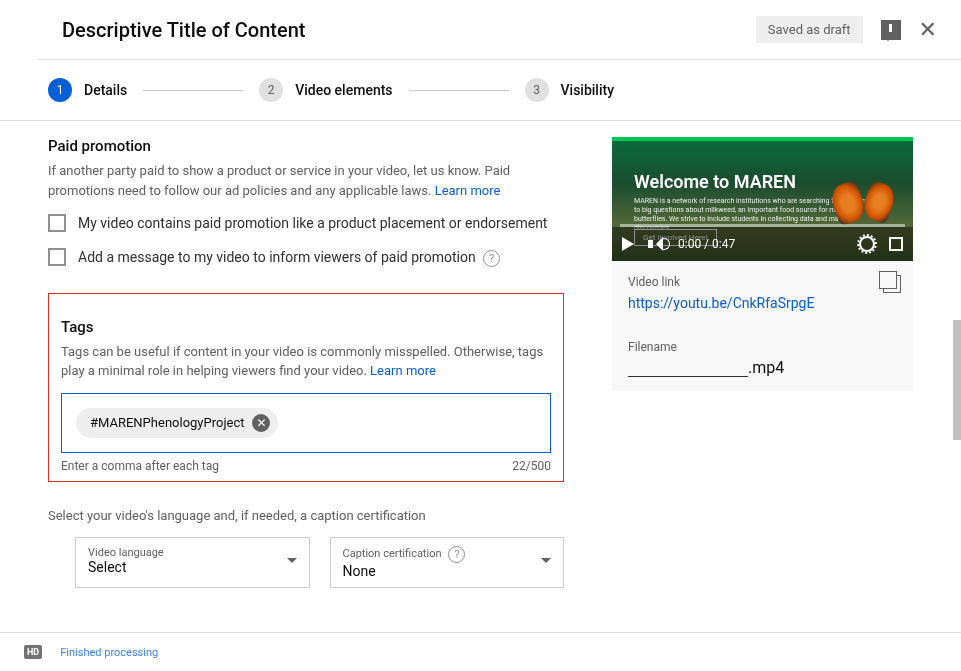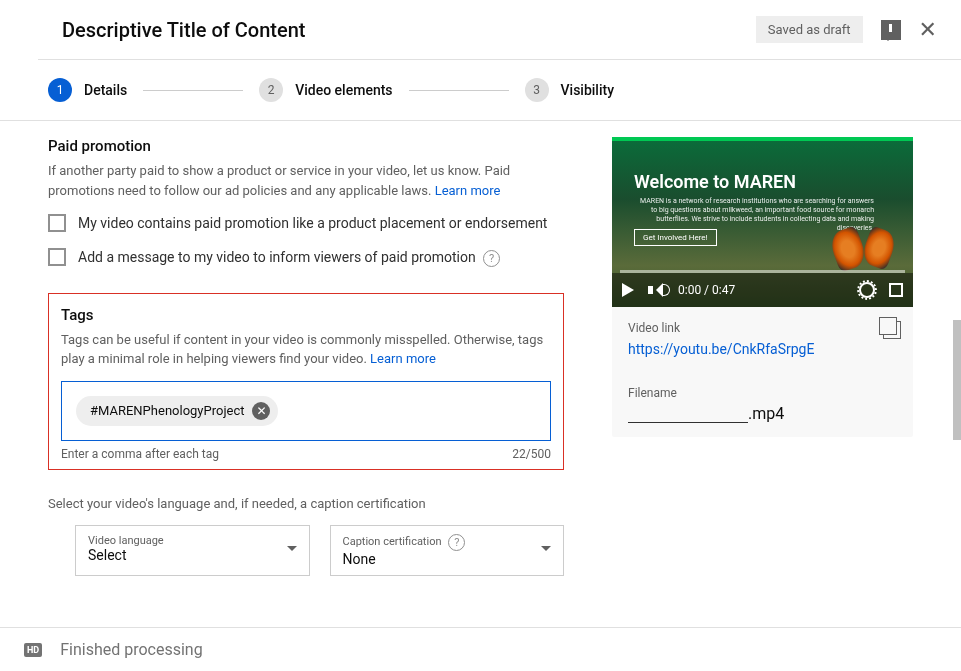--- a/index.html
+++ b/index.html
@@ -30,34 +30,34 @@
 .section-title { font-size: 15px; font-weight: 500; margin-bottom: 6px; }
 .section-desc { font-size: 13px; color: #606060; line-height: 1.5; }
 .learn-more { color: #065fd4; text-decoration: none; }
 
 .checkbox-row { display: flex; align-items: flex-start; margin-top: 12px; gap: 12px; }
 .checkbox { width: 18px; height: 18px; border: 2px solid #909090; flex-shrink: 0; margin-top: 2px; }
 .checkbox-label { font-size: 14px; color: #303030; line-height: 1.6; }
 .help-icon { display: inline-flex; width: 17px; height: 17px; border: 1.5px solid #909090; border-radius: 50%; align-items: center; justify-content: center; font-size: 11px; color: #909090; margin-left: 4px; vertical-align: middle; }
 
 .tags-box { border: 1.5px solid #d93025; padding: 10px 12px 4px; }
-.tags-box .section-title { margin-top: 2px; }
+.tags-box .section-title { margin-top: 14px; }
 .tag-input-wrap { border: 1px solid #065fd4; padding: 14px; margin-top: 12px; min-height: 60px; }
 .tag-chip { display: inline-flex; align-items: center; background: #eee; border-radius: 16px; padding: 6px 8px 6px 14px; font-size: 13px; gap: 8px; }
 .tag-remove { width: 18px; height: 18px; border-radius: 50%; background: #606060; color: #fff; display: flex; align-items: center; justify-content: center; font-size: 12px; cursor: pointer; }
 .tags-footer { display: flex; justify-content: space-between; font-size: 12px; color: #606060; margin-top: 6px; margin-bottom: 4px; }
 
 .selects-row { display: flex; gap: 20px; margin-top: 12px; padding-left: 27px; }
 .select-box { border: 1px solid #ccc; padding: 8px 12px; width: 250px; position: relative; }
 .select-label { font-size: 11px; color: #606060; }
 .select-value { font-size: 14px; margin-top: 0; }
 .select-arrow { position: absolute; right: 12px; top: 50%; transform: translateY(-50%); border: 5px solid transparent; border-top-color: #606060; }
 
 .preview { background: #f8f8f8; border-radius: 2px; overflow: visible; }
-.video-thumb { width: 100%; height: 170px; background: linear-gradient(to bottom, #0b6b3a 0%, #1a4d2e 35%, #5a6b3a 75%, #3d5a2a 100%); border-top: 4px solid #00c853; position: relative; color: #fff; text-align: right; }
+.video-thumb { width: 100%; height: 124px; background: linear-gradient(to bottom, #0b6b3a 0%, #1a4d2e 35%, #5a6b3a 75%, #3d5a2a 100%); border-top: 4px solid #00c853; position: relative; color: #fff; }
 .thumb-title { position: absolute; top: 30px; left: 22px; font-size: 18px; font-weight: 600; }
 .thumb-desc { position: absolute; top: 56px; left: 22px; font-size: 7px; width: 240px; line-height: 1.3; opacity: 0.9; }
 .thumb-btn { position: absolute; top: 88px; left: 22px; border: 1px solid #fff; padding: 3px 8px; font-size: 8px; }
 .butterfly { position: absolute; right: 20px; bottom: 28px; width: 60px; height: 50px; }
 .butterfly::before { content: ""; position: absolute; width: 30px; height: 40px; background: radial-gradient(ellipse, #e67e22 30%, #d35400 60%, #2c2c2c 90%); border-radius: 50% 20% 50% 20%; left: 0; transform: rotate(-20deg); }
 .butterfly::after { content: ""; position: absolute; width: 28px; height: 38px; background: radial-gradient(ellipse, #e67e22 30%, #d35400 60%, #2c2c2c 90%); border-radius: 20% 50% 20% 50%; right: 0; transform: rotate(20deg); }
 .video-controls { position: absolute; bottom: 0; left: 0; right: 0; height: 34px; background: rgba(0,0,0,0.45); display: flex; align-items: center; padding: 0 10px; gap: 14px; color: #fff; font-size: 12px; }
 .progress-bar { position: absolute; top: -3px; left: 8px; right: 8px; height: 3px; background: rgba(255,255,255,0.5); }
 .play-icon { border-left: 12px solid #fff; border-top: 7px solid transparent; border-bottom: 7px solid transparent; }
 .vol-icon { width: 16px; height: 14px; position: relative; }
@@ -71,21 +71,21 @@
 
 .meta-block { padding: 14px 16px; position: relative; }
 .meta-label { font-size: 12px; color: #606060; margin-bottom: 4px; }
 .meta-link { font-size: 14px; color: #065fd4; text-decoration: none; word-break: break-all; }
 .copy-icon { position: absolute; right: 12px; top: 14px; width: 18px; height: 18px; border: 1.5px solid #606060; }
 .copy-icon::after { content: ""; position: absolute; width: 16px; height: 16px; border: 1.5px solid #606060; left: -5px; top: -5px; background: #f8f8f8; }
 .filename-val { font-size: 14px; color: #303030; border-bottom: 1px solid #303030; display: inline-block; min-width: 120px; }
 
 .footer { position: absolute; bottom: 0; left: 0; right: 0; border-top: 1px solid #e0e0e0; display: flex; align-items: center; padding: 12px 24px; background: #fff; }
 .hd-badge { background: #737373; color: #fff; font-size: 9px; font-weight: 700; padding: 2px 3px; border-radius: 2px; margin-right: 18px; }
-.footer-status { font-size: 16px; color: #737373; flex: 1; }
+.footer-status { font-size: 11px; color: #3b82f6; flex: 1; }
 .next-btn { background: #065fd4; color: #fff; border: none; padding: 10px 18px; font-size: 14px; font-weight: 500; letter-spacing: 0.4px; cursor: pointer; }
 
 .scroll-indicator { position: absolute; right: 0; top: 320px; width: 8px; height: 120px; background: #c0c0c0; }
 </style>
 </head>
 <body>
 
 <div class="header">
   <div class="header-title">Descriptive Title of Content</div>
   <div class="header-right">

